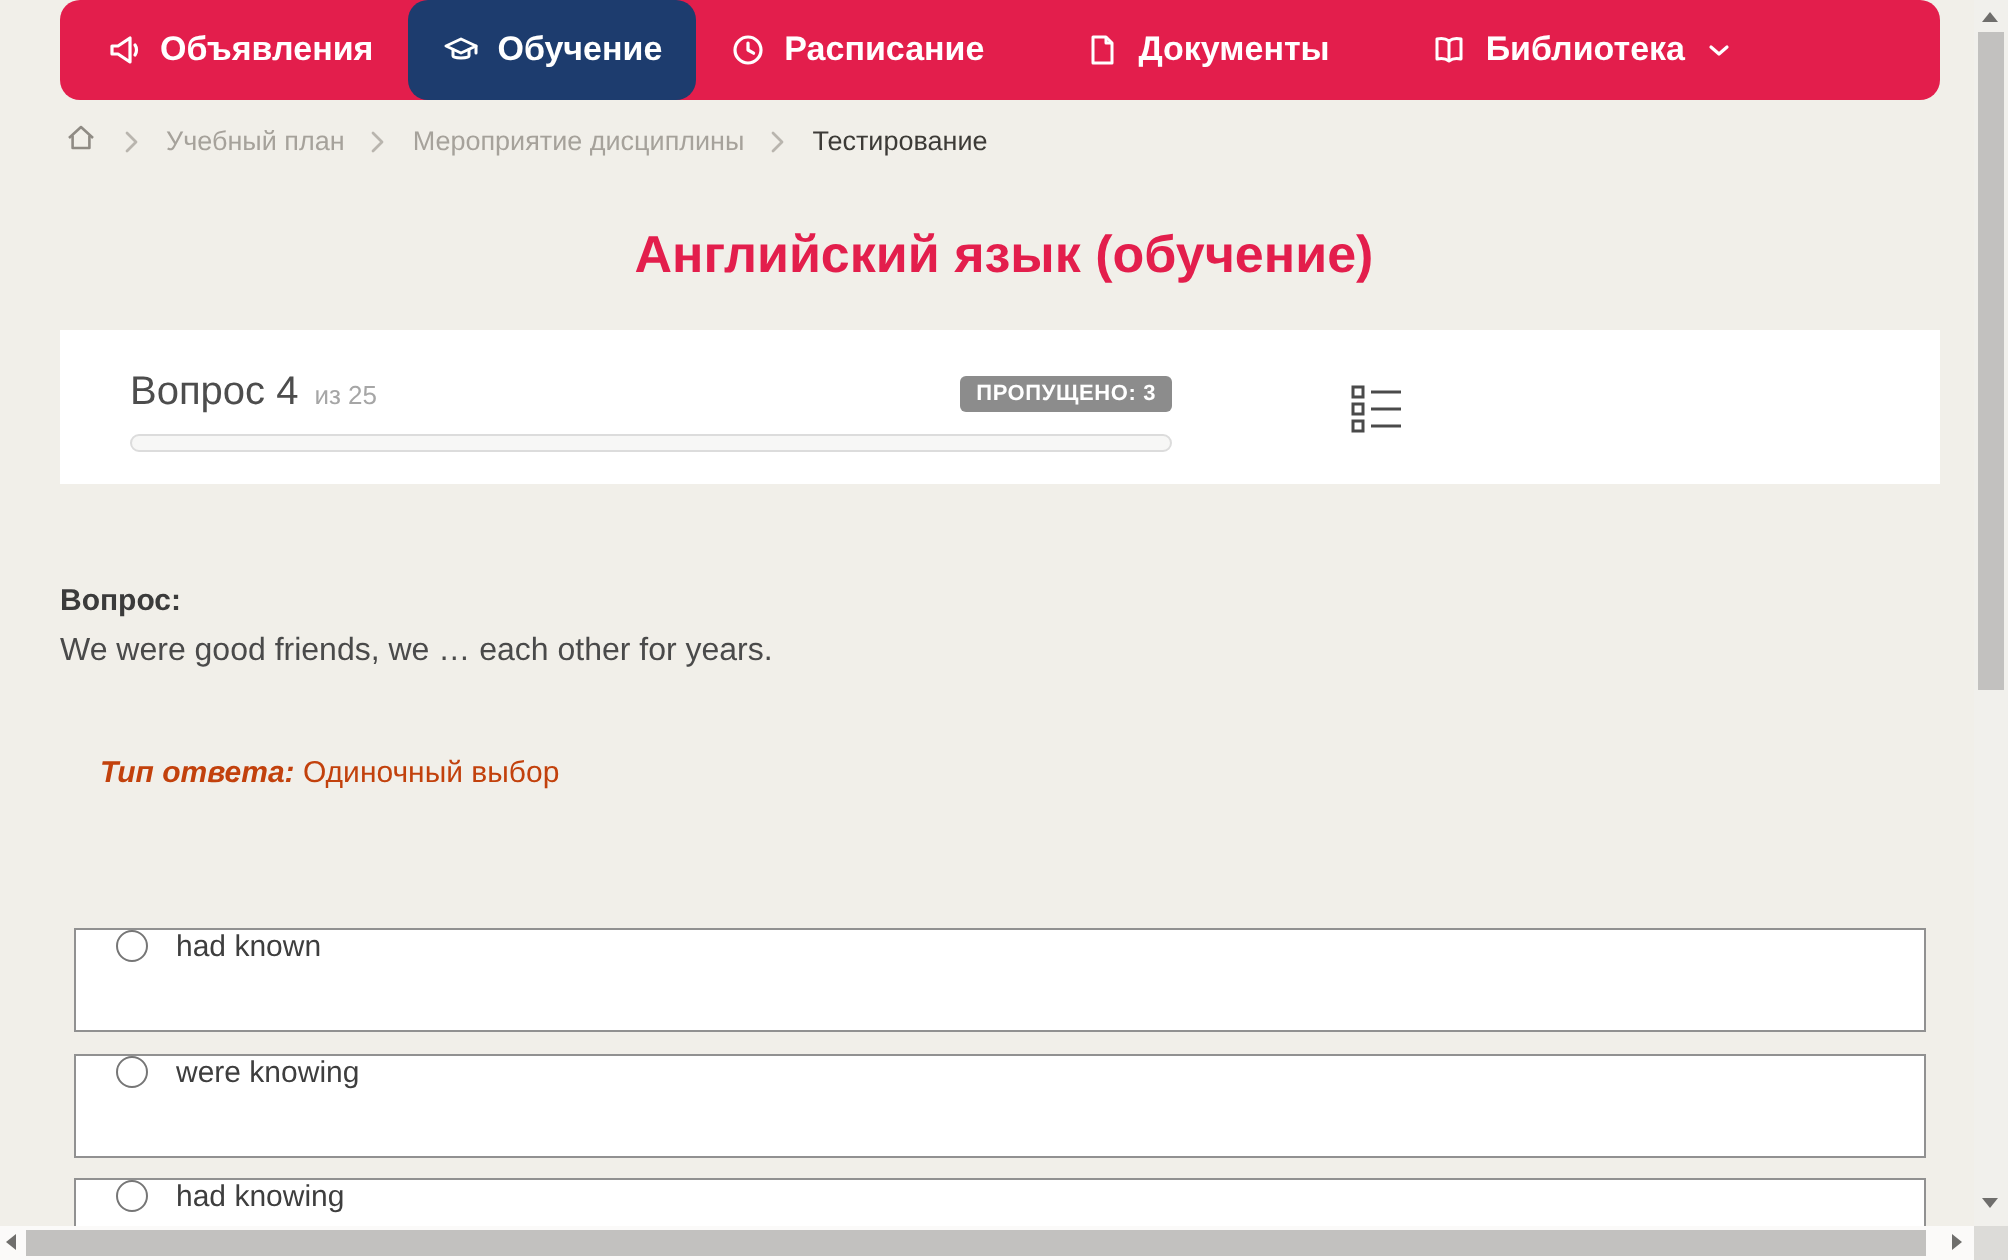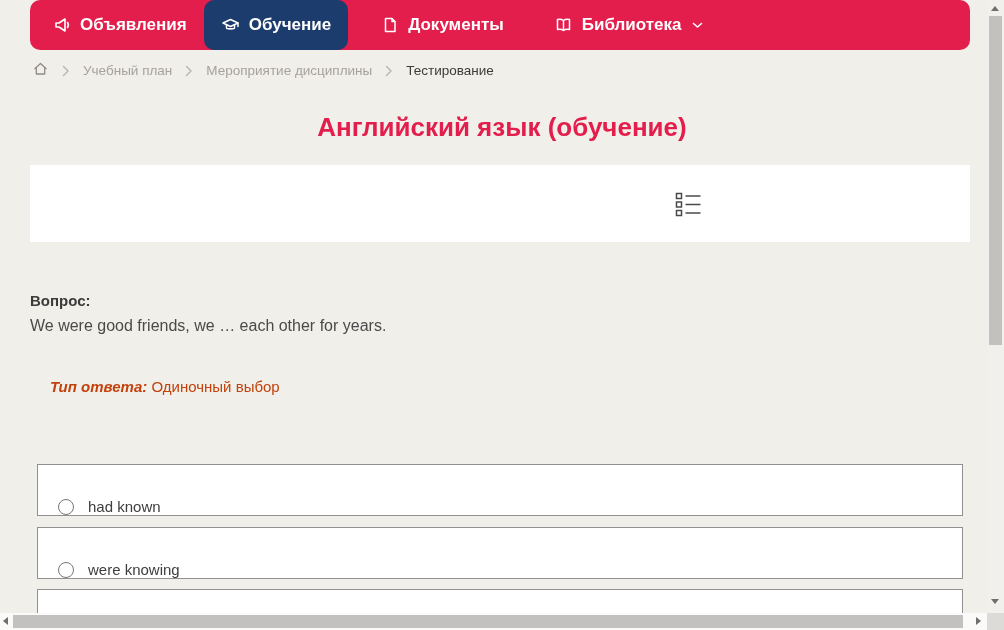--- a/index.html
+++ b/index.html
@@ -44,21 +44,21 @@
 
   
   .q-label { position:absolute; left:30px; top:292px; font-size:15px; font-weight:bold;
              color:#3b3b3b; }
   .q-text  { position:absolute; left:30px; top:317px; font-size:16px; color:#4a4a4a; }
   .answer-type { position:absolute; left:30px; top:378px; font-size:15px; color:#c2410c;margin-left:20px; }
   .at-label { font-weight:bold; font-style:italic; }
 
   
   .option { position:absolute; left:37px; width:926px; height:52px; background:#fff;
-            border:1px solid #919191; display:flex; align-items:flex-end; padding:0 20px; cursor:pointer; }
+            border:1px solid #919191; display:flex; align-items:flex-start; padding:0 20px; cursor:pointer; }
   .radio { width:16px; height:16px; border:1px solid #767676; border-radius:50%;
            background:#fff; margin-right:14px; flex:none; }
   .opt-label { font-size:15px; color:#3e3e3e; }
   #opt1 { top:464px; } #opt2 { top:527px; } #opt3 { top:589px; }
 
   
   .vscroll { position:absolute; right:0; top:0; width:17px; height:613px; background:#f1f0ec; z-index:10; }
   .vthumb  { position:absolute; left:2px; width:13px; top:16px; height:329px; background:#c2c1bf; }
   .hscroll { position:absolute; left:0; bottom:0; width:987px; height:17px; background:#fbfaf9; z-index:10; }
   .hthumb  { position:absolute; top:2px; height:13px; left:13px; width:950px; background:#c2c1bf; }
@@ -87,20 +87,29 @@
   </div>
   <div class="nav-item active">
     <span>
         <svg width="19" height="18" viewBox="0 0 19 18" fill="none" stroke="#fff" stroke-width="1.5" stroke-linejoin="round">
           <path d="M9.5 3.5 17 7l-7.5 3.5L2 7z"></path>
           <path d="M5.5 8.8v3.2c0 1.3 8 1.3 8 0V8.8" stroke-linecap="round"></path>
           <path d="M17 7v3.5" stroke-linecap="round"></path>
         </svg>
       </span>
     <span>Обучение</span>
+  </div>
+  <div class="nav-item">
+    <span>
+        <svg width="18" height="18" viewBox="0 0 18 18" fill="none" stroke="#fff" stroke-width="1.6">
+          <circle cx="9" cy="9" r="6.5"></circle>
+          <path d="M9 5.5V9l2.8 1.6" stroke-linecap="round" stroke-linejoin="round"></path>
+        </svg>
+      </span>
+    <span>Расписание</span>
   </div>
   <div class="nav-item nav-gap">
     <span>
         <svg width="18" height="18" viewBox="0 0 18 18" fill="none" stroke="#fff" stroke-width="1.5" stroke-linejoin="round">
           <path d="M4.5 2.5h6.5l3 3v10h-9.5z"></path>
           <path d="M11 2.5v3h3"></path>
         </svg>
       </span>
     <span>Документы</span>
   </div>
@@ -141,20 +150,30 @@
       <svg width="8" height="12" viewBox="0 0 8 12" fill="none" stroke="#b9b5ae" stroke-width="1.4" stroke-linecap="round" stroke-linejoin="round">
         <path d="M1.5 1.5 6 6l-4.5 4.5"></path>
       </svg>
     </span>
   <span class="crumb current">Тестирование</span>
 </div>
 
 <h1 class="page-title">Английский язык (обучение)</h1>
 
 <div class="question-card">
+  <div class="qc-left">
+    <div class="qc-header">
+      <span class="q-num">Вопрос 4</span>
+      <span class="q-of">из 25</span>
+      <span class="badge">ПРОПУЩЕНО: 3</span>
+    </div>
+    <div class="progress">
+      <div class="progress-fill" style="width: 0%;"></div>
+    </div>
+  </div>
   <div class="list-icon">
     <svg width="27" height="27" viewBox="0 0 27 27" fill="none" stroke="#4a4a4a" stroke-width="1.5">
       <rect x="1.5" y="2.5" width="5" height="5"></rect>
         <line x1="10.5" y1="5" x2="25.5" y2="5"></line>
       <rect x="1.5" y="11" width="5" height="5"></rect>
         <line x1="10.5" y1="13.5" x2="25.5" y2="13.5"></line>
       <rect x="1.5" y="19.5" width="5" height="5"></rect>
         <line x1="10.5" y1="22" x2="25.5" y2="22"></line>
     </svg>
   </div>

